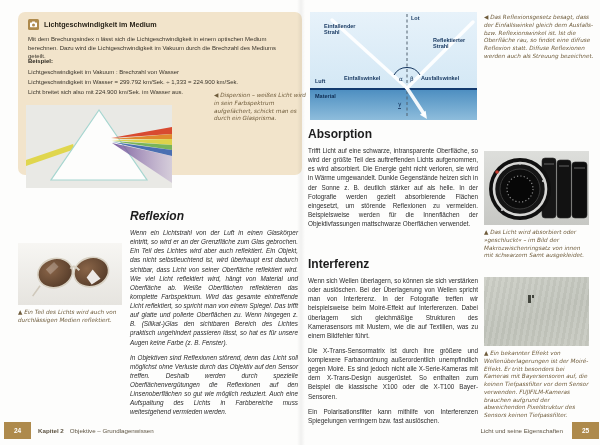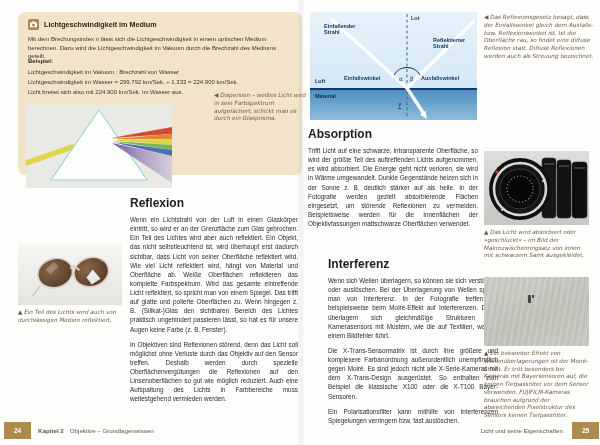--- a/index.html
+++ b/index.html
@@ -22,21 +22,21 @@
 
   .prism-figure { position:absolute; left:8px; top:93px; width:146px; height:83px; }
   .prism-figure svg { display:block; width:100%; height:100%; }
 
   .caption { font-style:italic; font-size:5.7px; line-height:1.36; color:#6e5b3a; font-family:"DejaVu Sans",sans-serif; }
   .prism-caption { position:absolute; left:196px; top:80px; width:98px; }
 
   
   .section h2 { font-size:12px; font-weight:bold; color:#1d1d1d; margin-bottom:5px; }
   .section p { font-size:6.35px; line-height:1.44; color:#2d2d2d; text-align:justify; margin-bottom:6px; }
-  .reflexion { position:absolute; left:130px; top:196px; width:168px; }
+  .reflexion { position:absolute; left:130px; top:209px; width:168px;font-style:italic; }
 
   .sun-figure { position:absolute; left:18px; top:243px; width:104px; }
   .sun-figure svg { display:block; width:104px; height:62px; }
   .figure-caption { margin-top:4px; }
 
   
   .pagenum-box { position:absolute; top:422px; width:27px; height:17px; background:#ae8a4c;
                  color:#fff; font-size:6.5px; font-weight:bold; text-align:center; line-height:17px; }
   .pagenum-left { left:4px; }
   .pagenum-right { left:572px; }
@@ -61,21 +61,21 @@
   .lbl-ausfall { left:111px; top:63px; }
   .lbl-alpha { left:89px; top:64px; }
   .lbl-beta { left:100px; top:64px; }
   .lbl-luft { left:5px; top:66px; }
   .lbl-material { left:5px; top:81px; color:#0e2c52; }
   .lbl-gamma { left:88px; top:89px; color:#11305a; border-bottom:1px solid #2a4a74; }
 
   .diagram-caption { position:absolute; left:484px; top:14px; width:110px; }
 
   .absorption { position:absolute; left:308px; top:127px; width:170px; }
-  .interferenz { position:absolute; left:308px; top:257px; width:170px;margin-left:20px; }
+  .interferenz { position:absolute; left:308px; top:257px; width:170px; }
 
   .lens-figure { position:absolute; left:484px; top:151px; width:105px; }
   .lens-figure svg { display:block; width:105px; height:74px; }
   .moire-figure { position:absolute; left:484px; top:277px; width:105px; }
   .moire-img { position:relative; width:105px; height:69px;
                background:linear-gradient(160deg,#cdcfc7 0%, #c2c5bc 55%, #c9cbc2 100%); }
   .moire-img::before { content:""; position:absolute; inset:0;
                background:repeating-linear-gradient(100deg, rgba(255,255,255,0.06) 0 3px, rgba(0,0,0,0.03) 3px 6px); }
   .moire-mark { position:absolute; left:44px; top:18px; width:3px; height:8px; background:#43463e; }
   .moire-mark::after { content:""; position:absolute; left:4px; top:0; width:2px; height:3px; background:#43463e; }

